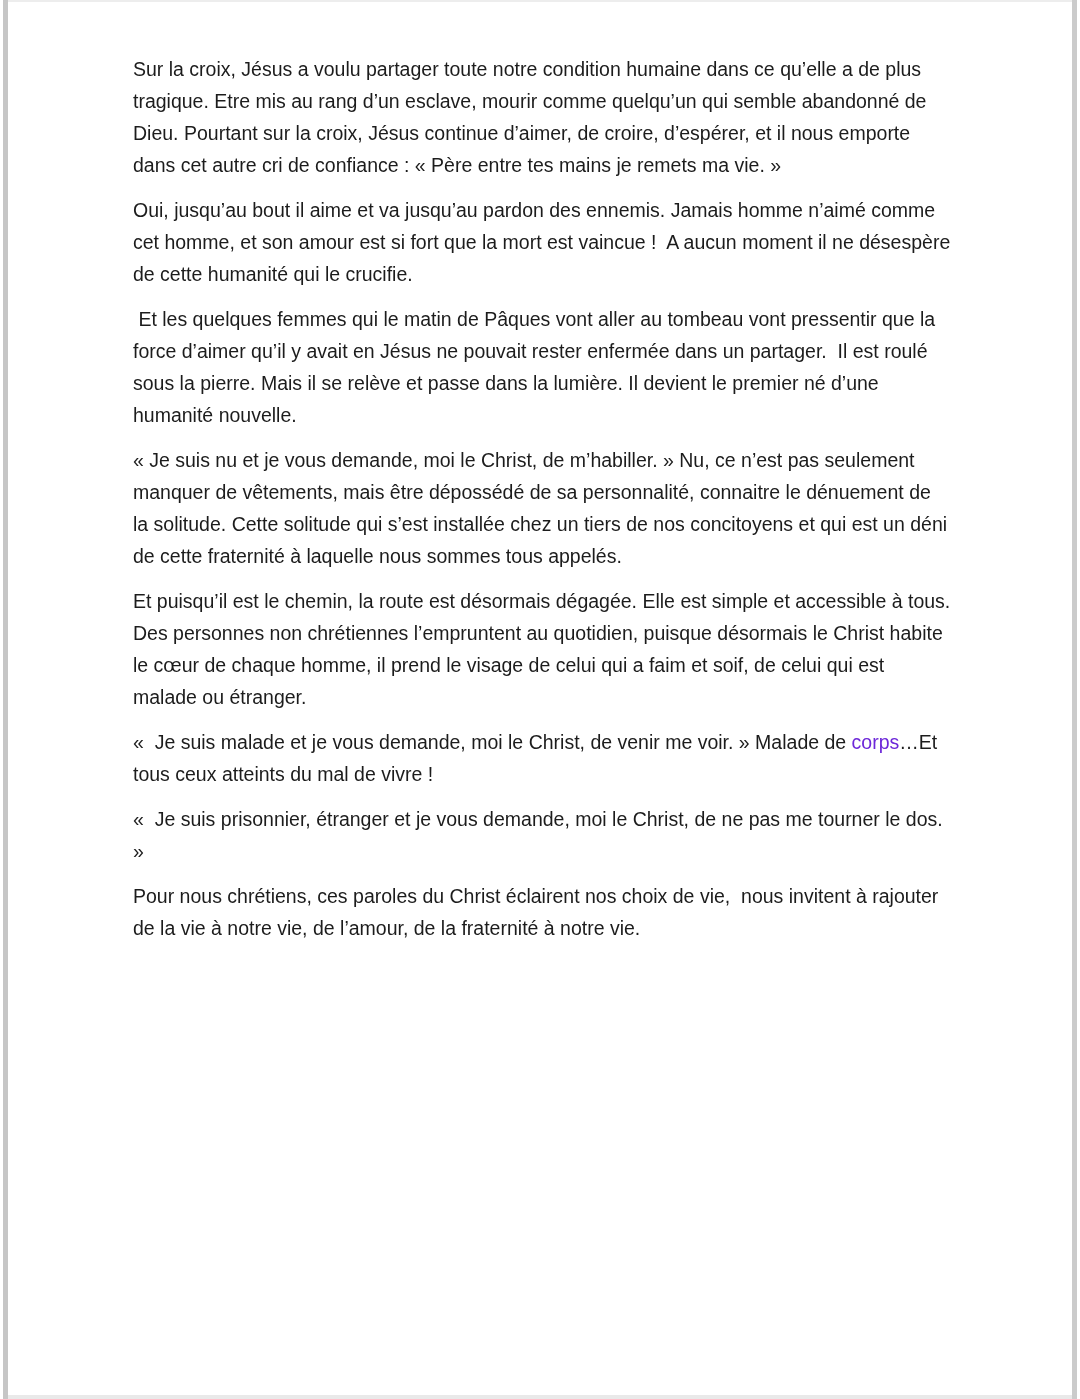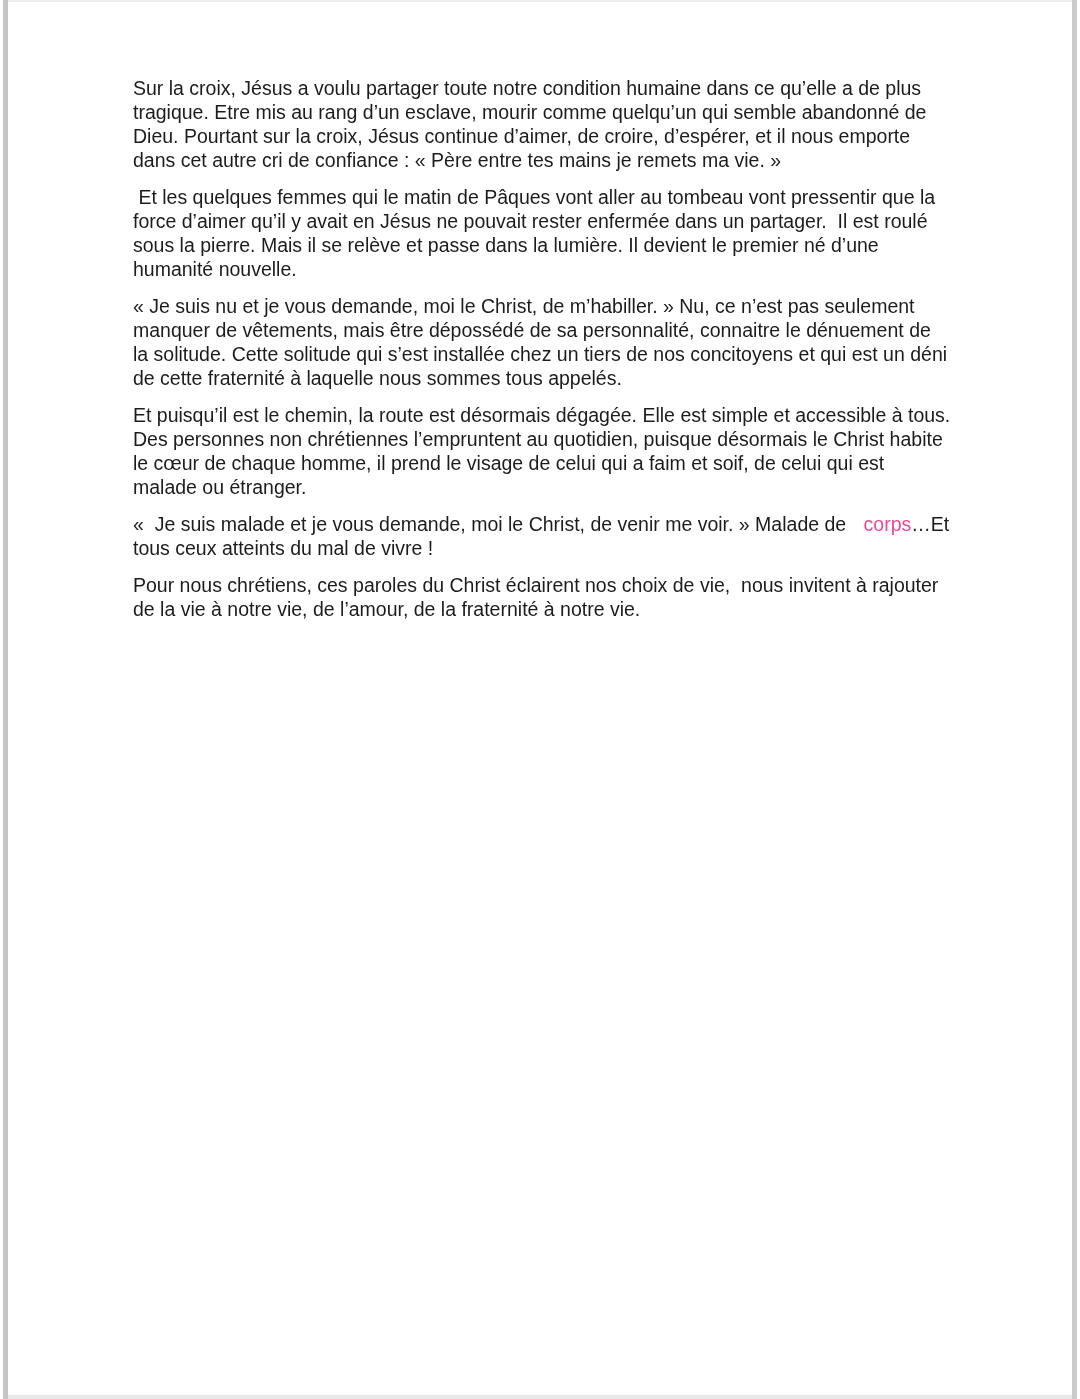--- a/index.html
+++ b/index.html
@@ -12,40 +12,42 @@
     font-family: "Liberation Sans", sans-serif;
   }
   .page-edge { position: absolute; }
   .edge-left  { left: 3px;  top: 0; width: 5px; height: 100%; background: #c6c6c6; }
   .edge-right { right: 3px; top: 0; width: 5px; height: 100%; background: #cbcbcb; }
   .edge-top    { left: 8px; right: 8px; top: 0;    height: 2px; background: #ededed; }
   .edge-bottom { left: 8px; right: 8px; bottom: 0; height: 4px; background: #e9e9e9; }
   .doc-body {
     position: absolute;
     left: 133px;
-    top: 76px;
+    top: 53px;
     width: 818px;
     color: #1c1c1c;
     font-size: 19.5px;
-    line-height: 24px;
+    line-height: 32px;
     text-align: left;
   }
   .doc-body p {
     margin: 0 0 13px 0;
     white-space: pre-wrap; 
   }
 </style>
 </head>
 <body>
 
 <div class="page-edge edge-left"></div>
 <div class="page-edge edge-right"></div>
 <div class="page-edge edge-top"></div>
 <div class="page-edge edge-bottom"></div>
 
 <div class="doc-body">
     <p><span>Sur la croix, Jésus a voulu partager toute notre condition humaine dans ce qu’elle a de plus tragique. Etre mis au rang d’un esclave, mourir comme quelqu’un qui semble abandonné de Dieu. Pourtant sur la croix, Jésus continue d’aimer, de croire, d’espérer, et il nous emporte dans cet autre cri de confiance : « Père entre tes mains je remets ma vie. »</span></p>
+    <p><span>Oui, jusqu’au bout il aime et va jusqu’au pardon des ennemis. Jamais homme n’aimé comme cet homme, et son amour est si fort que la mort est vaincue !  A aucun moment il ne désespère de cette humanité qui le crucifie.</span></p>
     <p><span> Et les quelques femmes qui le matin de Pâques vont aller au tombeau vont pressentir que la force d’aimer qu’il y avait en Jésus ne pouvait rester enfermée dans un partager.  Il est roulé sous la pierre. Mais il se relève et passe dans la lumière. Il devient le premier né d’une humanité nouvelle.</span></p>
     <p><span>« Je suis nu et je vous demande, moi le Christ, de m’habiller. » Nu, ce n’est pas seulement manquer de vêtements, mais être dépossédé de sa personnalité, connaitre le dénuement de la solitude. Cette solitude qui s’est installée chez un tiers de nos concitoyens et qui est un déni de cette fraternité à laquelle nous sommes tous appelés.</span></p>
     <p><span>Et puisqu’il est le chemin, la route est désormais dégagée. Elle est simple et accessible à tous. Des personnes non chrétiennes l’empruntent au quotidien, puisque désormais le Christ habite le cœur de chaque homme, il prend le visage de celui qui a faim et soif, de celui qui est malade ou étranger.</span></p>
-    <p><span>«  Je suis malade et je vous demande, moi le Christ, de venir me voir. » Malade de </span><span style="color: #ec4899; margin-left: 12px;">corps</span><span>…Et tous ceux atteints du mal de vivre !</span></p>
+    <p><span>«  Je suis malade et je vous demande, moi le Christ, de venir me voir. » Malade de </span><span style="color: #6d28d9;">corps</span><span>…Et tous ceux atteints du mal de vivre !</span></p>
+    <p><span>«  Je suis prisonnier, étranger et je vous demande, moi le Christ, de ne pas me tourner le dos. »</span></p>
     <p><span>Pour nous chrétiens, ces paroles du Christ éclairent nos choix de vie,  nous invitent à rajouter de la vie à notre vie, de l’amour, de la fraternité à notre vie.</span></p>
   </div>
 
 </body></html>

